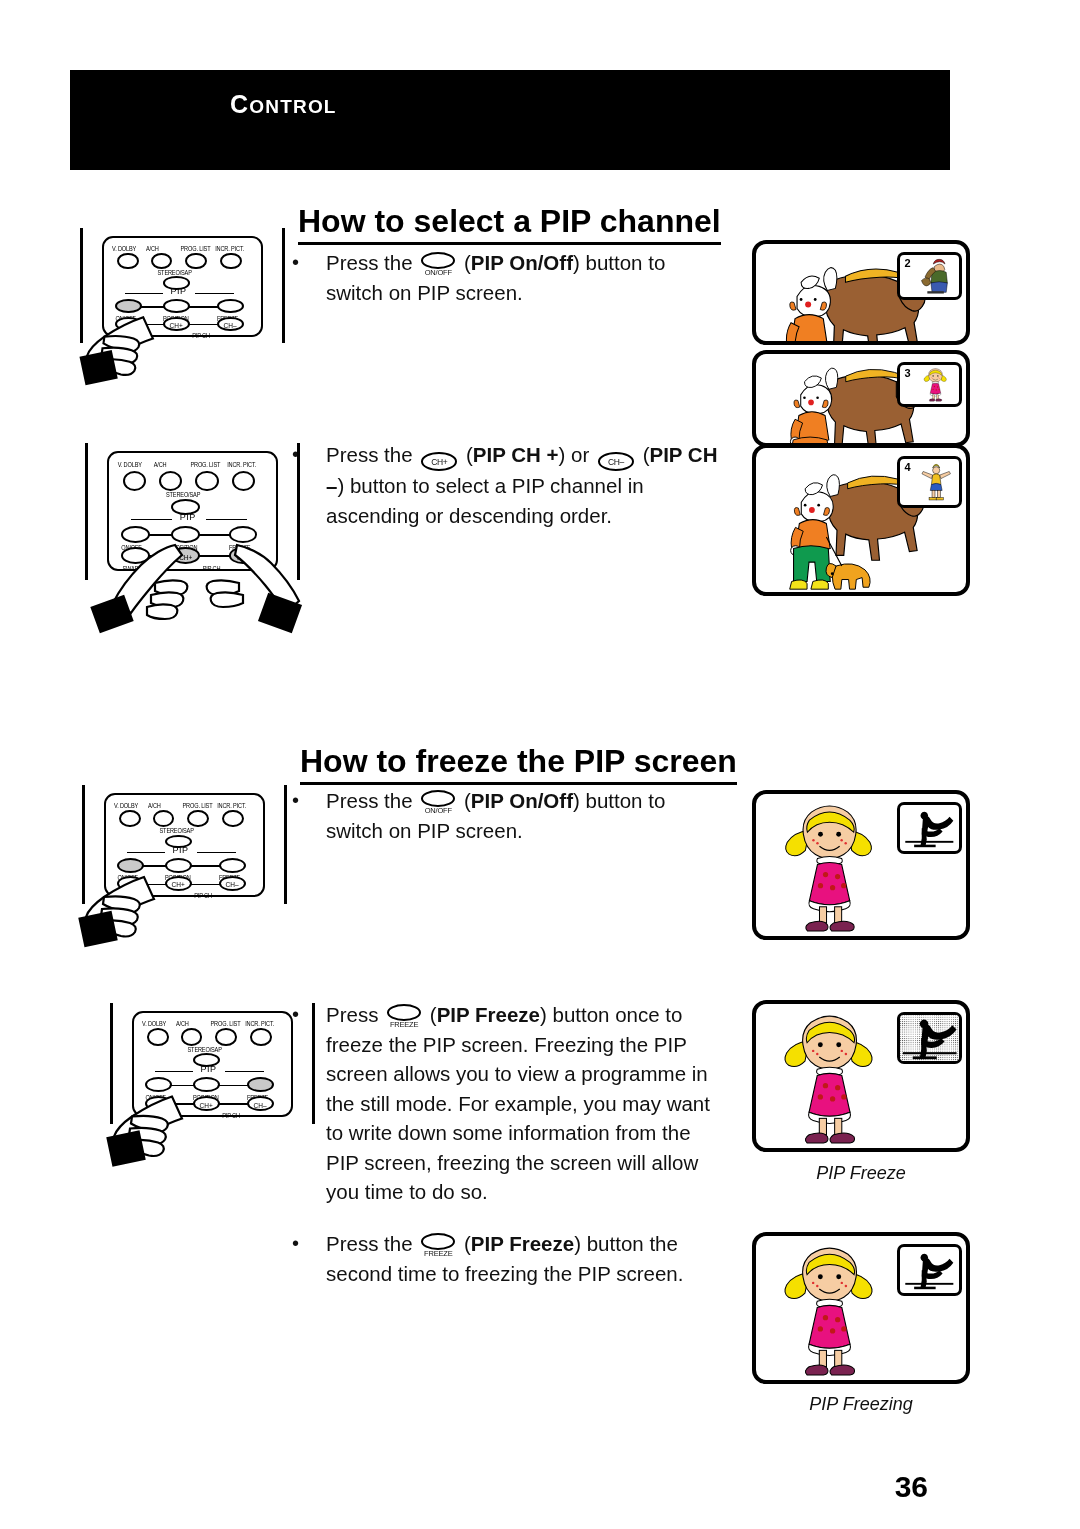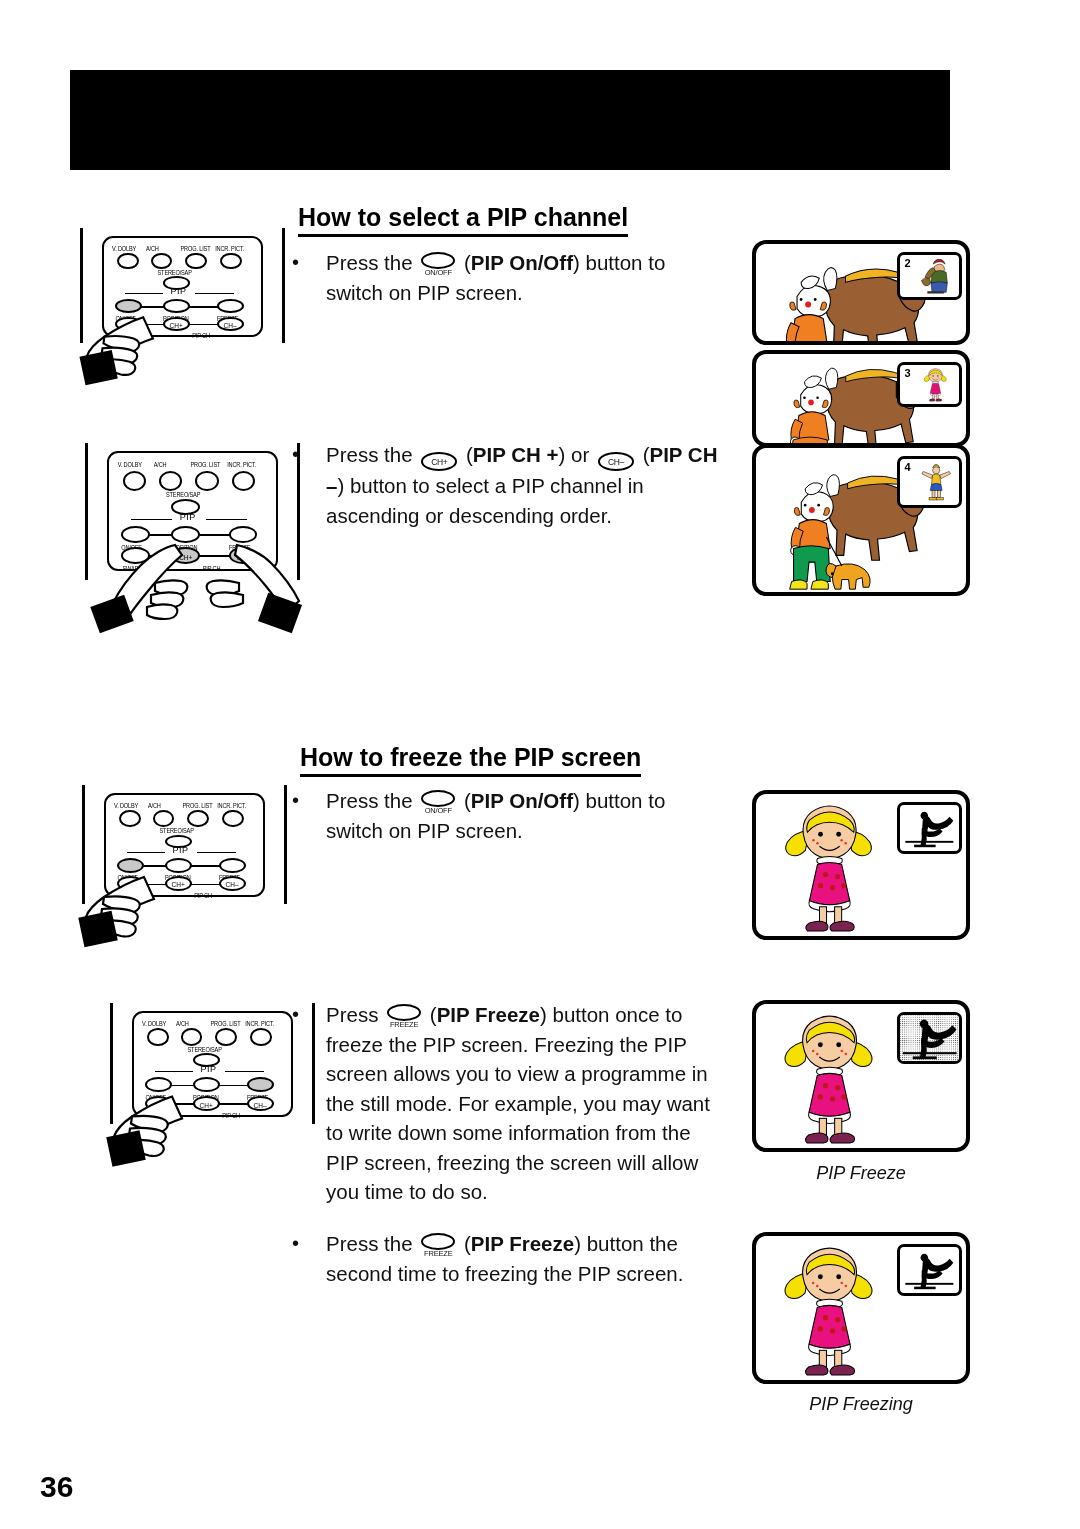--- a/index.html
+++ b/index.html
@@ -27,21 +27,21 @@
     letter-spacing:1.2px;
     line-height:37px;
     white-space:nowrap;
   }
   .sc{ font-size:19px; }
   .cap{ font-size:25px; }
 
   
   .sec-heading{
     position:absolute;
-    font-size:25px;
+    font-size:32px;
     font-weight:bold;
     border-bottom:3px solid #000;
     padding-bottom:2px;
     white-space:nowrap;
   }
   #heading-select{ left:298px; top:203px; }
   #heading-freeze{ left:300px; top:743px; }
 
   
   .bullet{
@@ -153,27 +153,30 @@
     width:100%;
     text-align:center;
     font-style:italic;
     font-size:18px;
     color:#111;
   }
 
   
   #page-number{
     position:absolute; left:0; top:1470px; width:928px;
-    text-align:left; font-size:30px; font-weight:bold;margin-left:40px;
+    text-align:right; font-size:30px; font-weight:bold;
   }
 </style>
 </head>
 <body>
 
 <div class="header-bar">
+  <div class="header-line">
+    <span class="cap">C</span><span class="sc">ONTROL</span>
+  </div>
 </div>
 
 <div class="sec-heading" id="heading-select">How to select a PIP channel</div>
 <div class="sec-heading" id="heading-freeze">How to freeze the PIP screen</div>
 
 <div class="bullet" id="b1">
   <span class="dot">•</span>
   <span class="body">
     <span>Press the</span>
     <span class="btn-glyph onoff">

